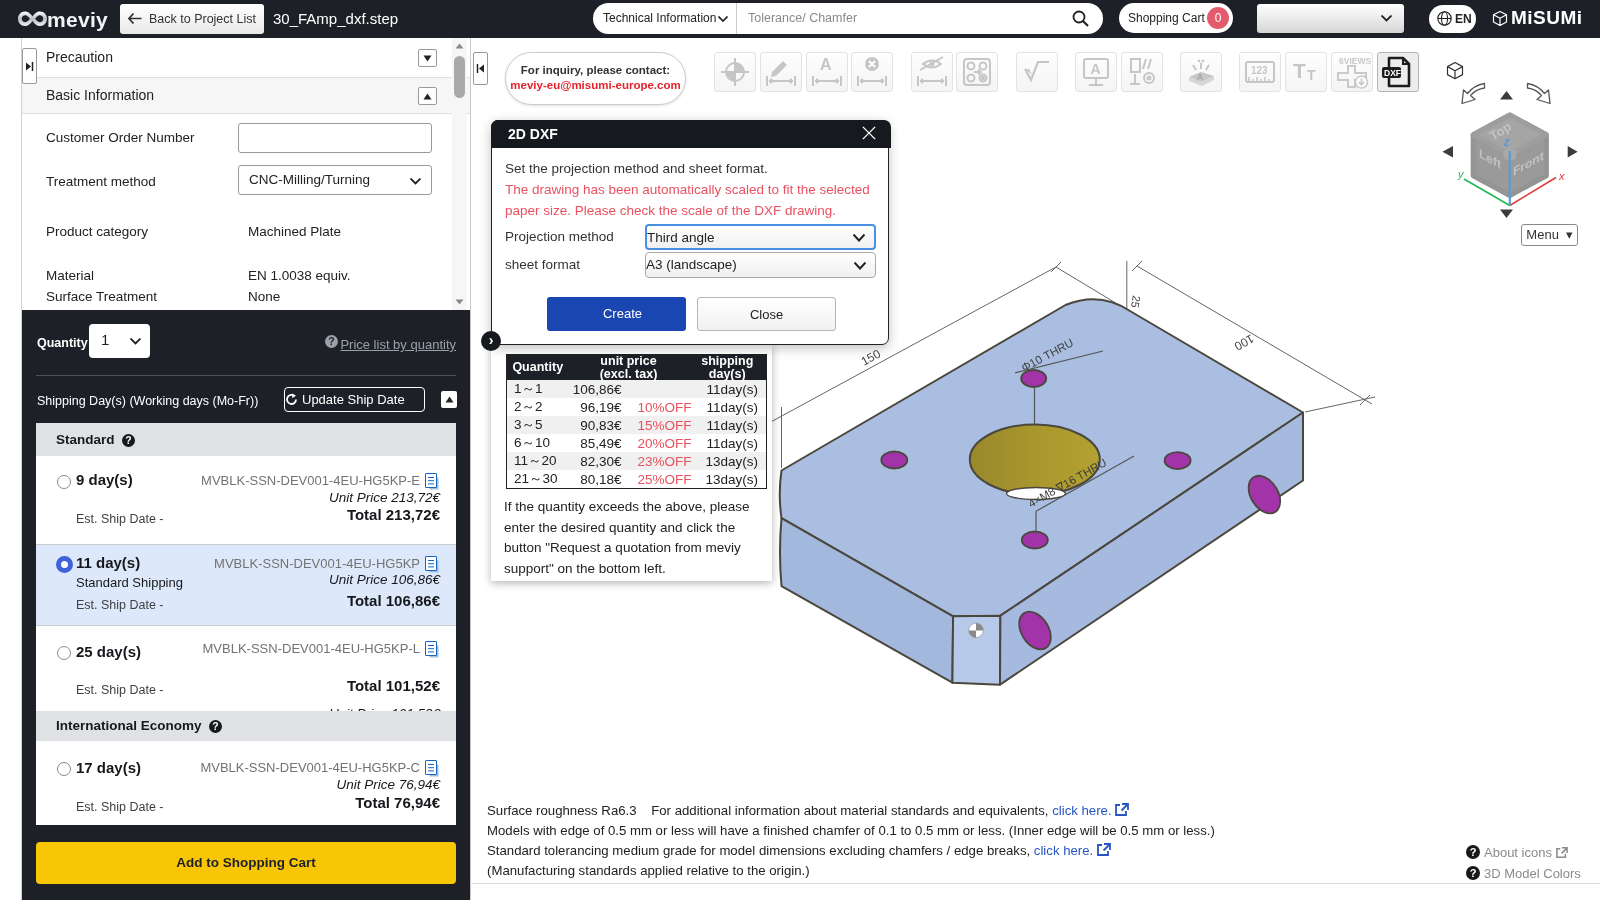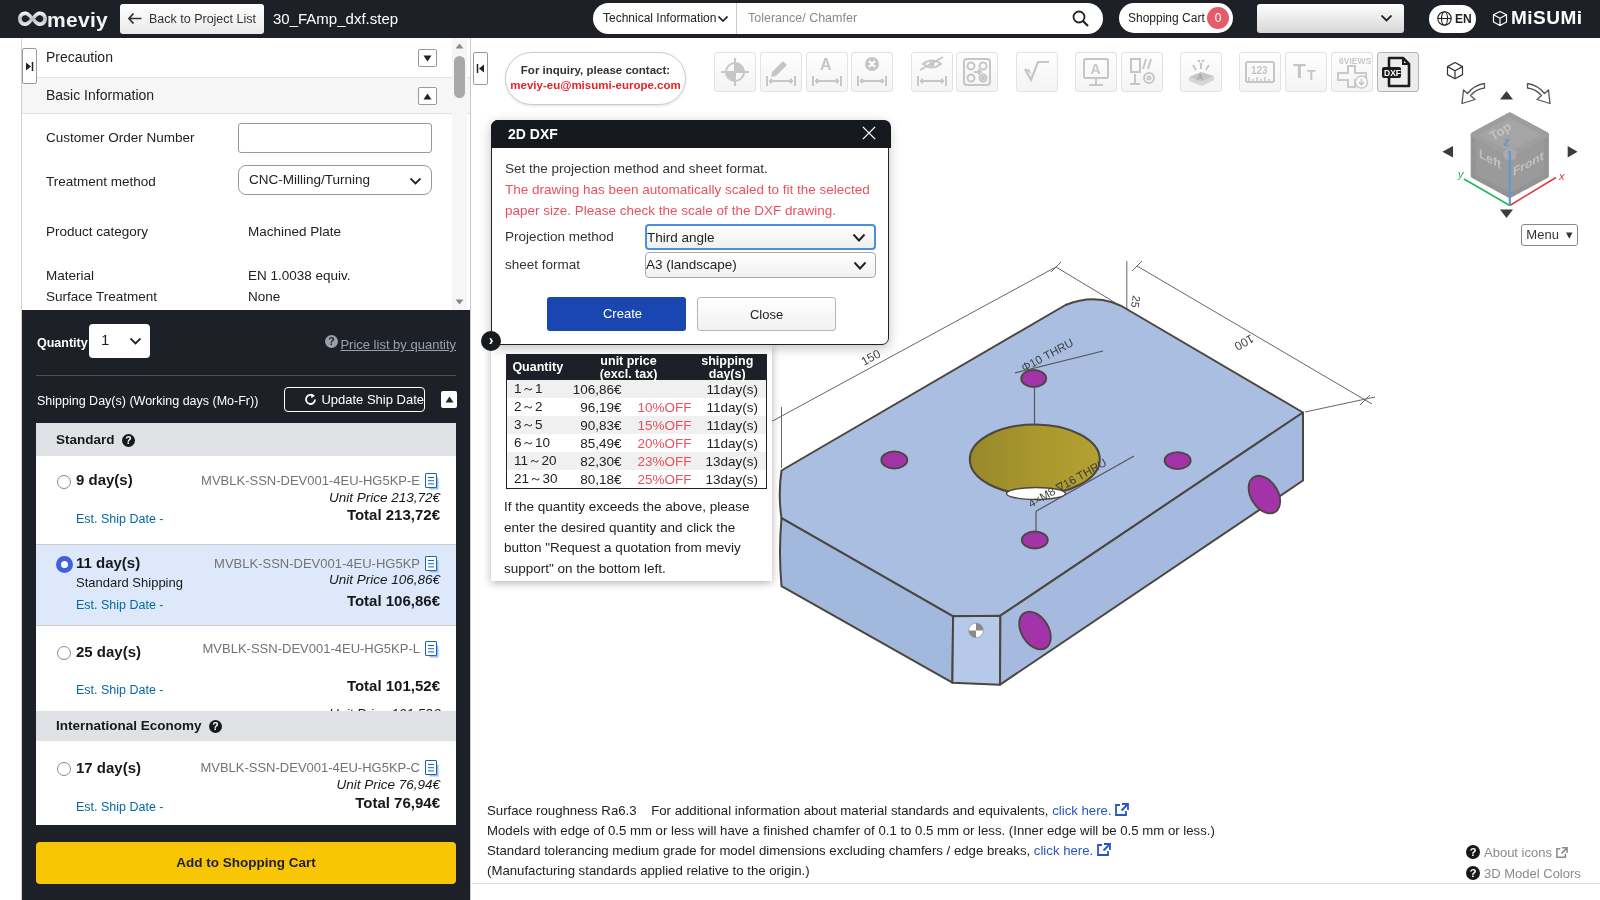--- a/index.html
+++ b/index.html
@@ -48,31 +48,31 @@
   #sthumb { position:absolute; left:2px; top:18px; width:11px; height:42px; background:#a9a9a9; border-radius:6px; }
   
   #dark { position:absolute; left:0px; top:272px; width:448px; height:590px; background:#1d2127; }
   #dark .wh { color:#fff; position:absolute; }
   #qtysel { position:absolute; left:67px; top:14px; width:61px; height:34px; background:#fff;
     border-radius:4px; font-size:15px; color:#222; }
   #pricelist { position:absolute; right:14px; top:27px; color:#99a0a8; font-size:13px;
     text-decoration:underline; }
   #qline { position:absolute; left:14px; top:65px; width:420px; height:1px; background:#4b5057; }
   #updbtn { position:absolute; left:262px; top:77px; width:141px; height:25px; border:1.5px solid #fff;
-    border-radius:4px; color:#fff; font-size:13px; text-align:right; line-height:23px; }
+    border-radius:4px; color:#fff; font-size:13px; text-align:left; line-height:23px; }
   #upcol { position:absolute; left:419px; top:81px; width:16px; height:17px; background:#fff; border-radius:2px; }
   #shiplist { position:absolute; left:14px; top:113px; width:420px; height:402px; background:#fff; }
   .ghdr { position:relative; background:#dfe1e5; font-size:13.5px; font-weight:bold; color:#16181c; }
   .radio { position:absolute; left:21px; width:14px; height:14px; border-radius:50%;
     background:#fff; border:1.5px solid #8a8a8a; }
   .radio.sel { border:5px solid #3f62d9; width:17px; height:17px; margin-left:-1px; }
   .days { position:absolute; left:40px; font-size:15px; font-weight:bold; color:#16181c; }
   .part { position:absolute; right:36px; font-size:13px; color:#737373; }
   .uprice { position:absolute; right:16px; font-size:13.5px; color:#16181c;font-style:italic; }
-  .estd { position:absolute; left:40px; font-size:12.5px; color:#0369a1; }
+  .estd { position:absolute; left:40px; font-size:12.5px; color:#404040; }
   .total { position:absolute; right:16px; font-size:15px; font-weight:bold; color:#16181c; }
   .qmark { display:inline-block; width:13px; height:13px; border-radius:50%; background:#16181c;
     color:#fff; font-size:10.5px; font-weight:bold; text-align:center; line-height:13px; }
   .cpy { position:absolute; right:19px; width:12px; height:15px; border:1.8px solid #1565c0;
     background:#fff; border-radius:1px; box-shadow:3px 3px 0 -1.5px #9dbfe3; }
   .cpy::after { content:''; position:absolute; left:1.5px; top:2.5px; width:6px; height:1.6px;
     background:#1565c0; box-shadow:0 3.2px 0 #1565c0, 0 6.4px 0 #1565c0; }
   #addcart { position:absolute; left:14px; top:532px; width:420px; height:42px; background:#f9c606;
     border-radius:4px; color:#1d2127; font-size:13.5px; font-weight:bold; text-align:center; line-height:42px; }
   
@@ -202,21 +202,21 @@
       <span class="t" style="top:9px;">Basic Information</span>
     <div class="sqbtn" style="top:9px;">
         <svg width="9" height="7" viewBox="0 0 9 7">
           <path d="M 0.5,6.5 L 8.5,6.5 L 4.5,0.5 Z" fill="#222"></path>
         </svg>
       </div>
     </div>
   <span class="lbl" style="top:92px;">Customer Order Number</span>
   <input class="inp" style="top: 85px;">
   <span class="lbl" style="top:136px;">Treatment method</span>
-  <div class="inp" style="top:127px; line-height:28px; padding-left:10px;border-radius:8px;">CNC-Milling/Turning
+  <div class="inp" style="top:127px; line-height:28px; padding-left:10px;">CNC-Milling/Turning
     <svg width="11" height="7" viewBox="0 0 11 7" style="position:absolute; right:10px; top:12px;">
         <path d="M 0.5,0.5 L 5.5,5.5 L 10.5,0.5" stroke="#222" stroke-width="1.8" fill="none"></path>
       </svg></div>
   <span class="lbl" style="top:186px;">Product category</span>
   <span class="val" style="top:186px;">Machined Plate</span>
   <span class="lbl" style="top:230px;">Material</span>
   <span class="val" style="top:230px;">EN 1.0038 equiv.</span>
   <span class="lbl" style="top:251px;">Surface Treatment</span>
   <span class="val" style="top:251px;">None</span>
   <span style="position:absolute; left:24px; top:270px; font-size:12px; color:#2756c4; text-decoration:underline;">Click here for deta</span>

